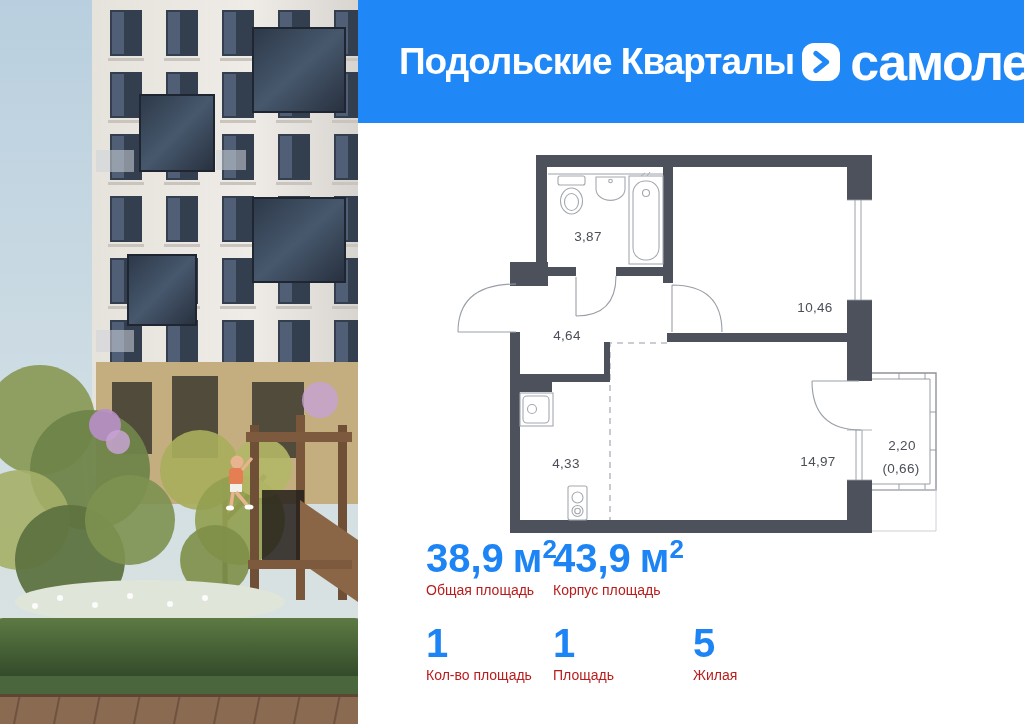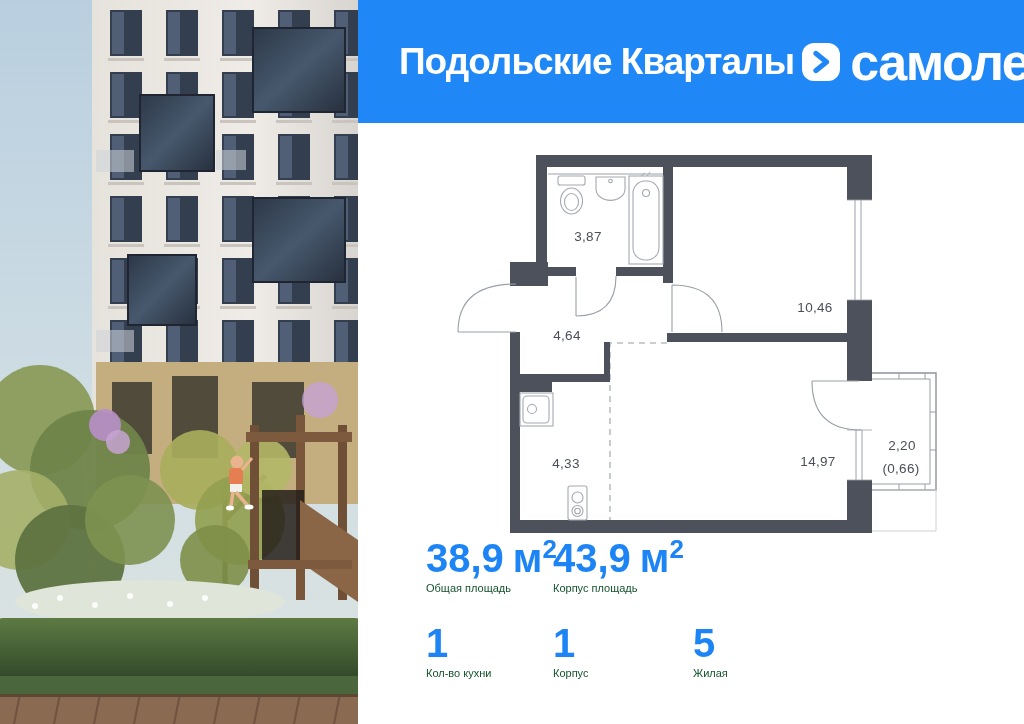--- a/index.html
+++ b/index.html
@@ -21,21 +21,21 @@
 
   
   .plan{position:absolute;left:440px;top:130px;width:584px;height:410px;}
   .room-label{font-size:13.5px;fill:#4a4f58;letter-spacing:.3px;}
 
   
   .stat-cell{position:absolute;width:150px;}
   .stat-value{color:#1c84f4;font-size:40px;font-weight:700;line-height:34px;white-space:nowrap;}
   .stat-unit{margin-left:9px;}
   .stat-value sup{font-size:26px;line-height:0;}
-  .stat-label{margin-top:7px;color:#14532d;font-size:11px;}
+  .stat-label{margin-top:7px;color:#b91c1c;font-size:14px;}
   .row1{top:541px;}
   .row2{top:626px;}
   .c1{left:420px;margin-left:6px;}
   .c2{left:553px;}
   .c3{left:693px;}
 </style>
 </head>
 <body>
 
 <div class="card">
@@ -253,24 +253,24 @@
     <div class="stat-value"><span>38,9</span><span class="stat-unit"><span>м</span><sup>2</sup></span></div>
     <div class="stat-label">Общая площадь</div>
   </div>
   <div class="stat-cell row1 c2">
     <div class="stat-value"><span>43,9</span><span class="stat-unit"><span>м</span><sup>2</sup></span></div>
     <div class="stat-label">Корпус площадь</div>
   </div>
 
   <div class="stat-cell row2 c1">
     <div class="stat-value">1</div>
-    <div class="stat-label">Кол-во кухни</div>
+    <div class="stat-label">Кол-во площадь</div>
   </div>
   <div class="stat-cell row2 c2">
     <div class="stat-value">1</div>
-    <div class="stat-label">Корпус</div>
+    <div class="stat-label">Площадь</div>
   </div>
   <div class="stat-cell row2 c3">
     <div class="stat-value">5</div>
     <div class="stat-label">Жилая</div>
   </div>
 
 </div>
 
 </body></html>

